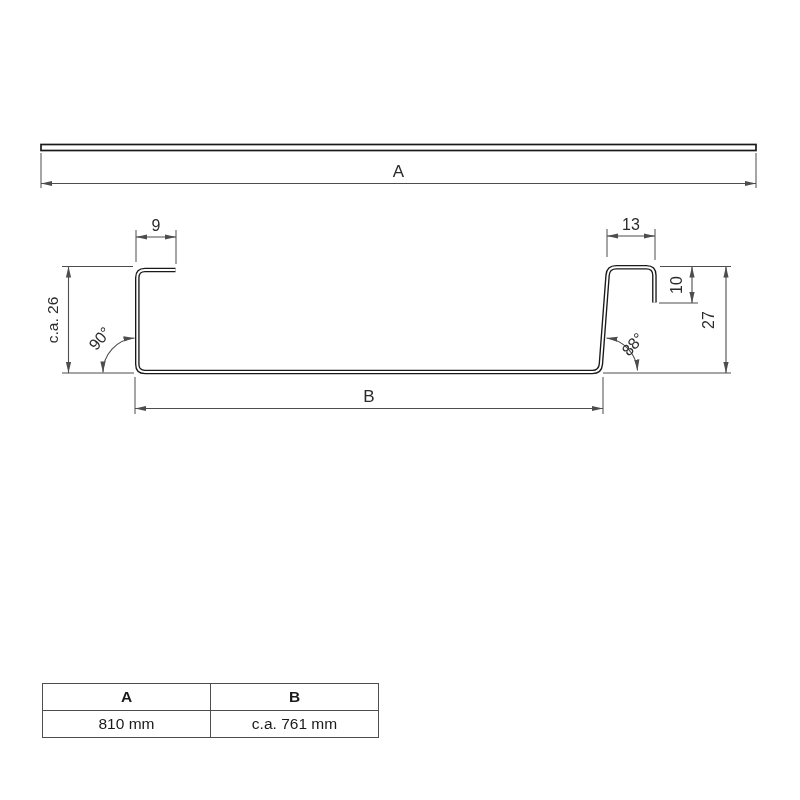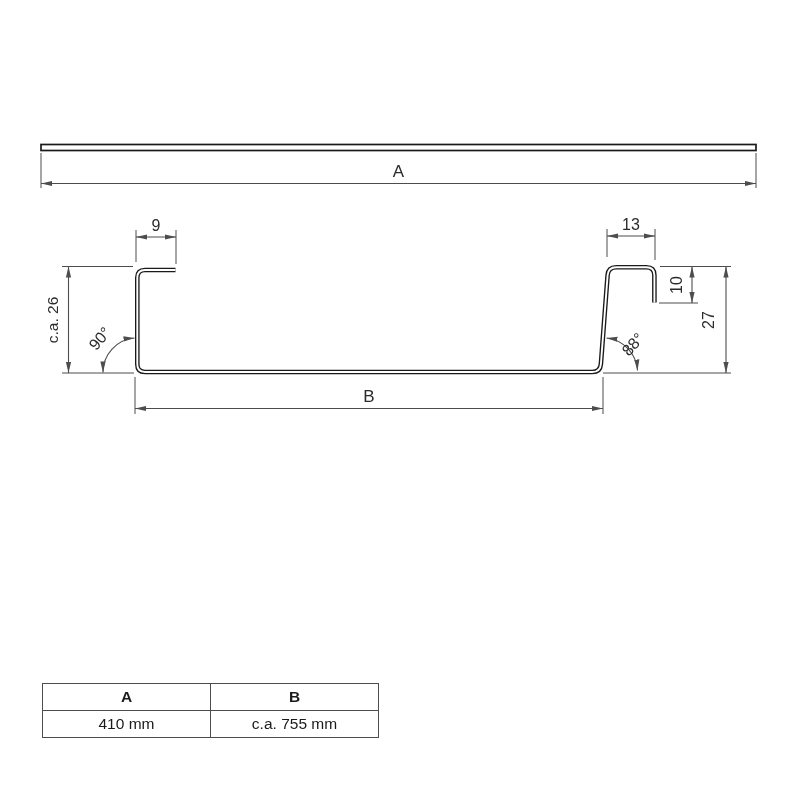--- a/index.html
+++ b/index.html
@@ -127,17 +127,17 @@
 
 <table class="dim-table">
   <thead>
     <tr>
       <th>A</th>
       <th>B</th>
     </tr>
   </thead>
   <tbody>
     <tr>
-      <td>410 mm</td>
-      <td>c.a. 755 mm</td>
+      <td>810 mm</td>
+      <td>c.a. 761 mm</td>
     </tr>
   </tbody>
 </table>
 
 </body></html>

